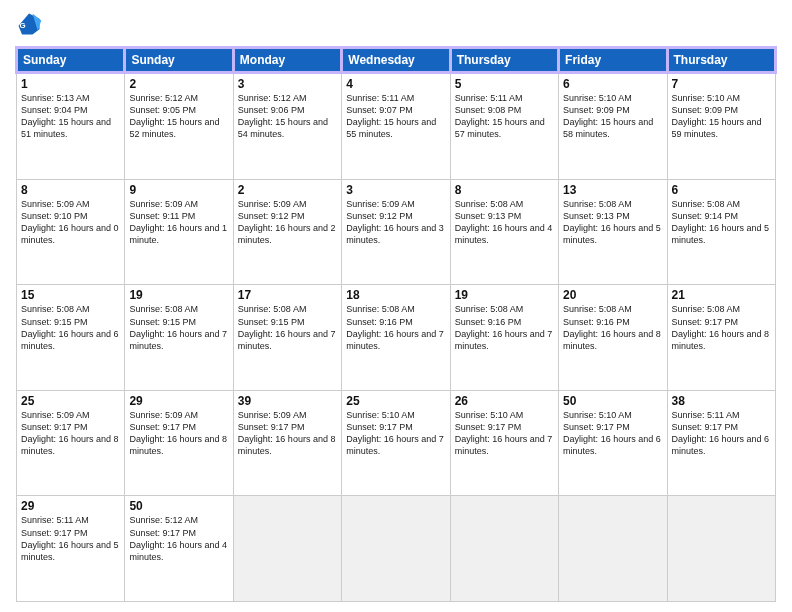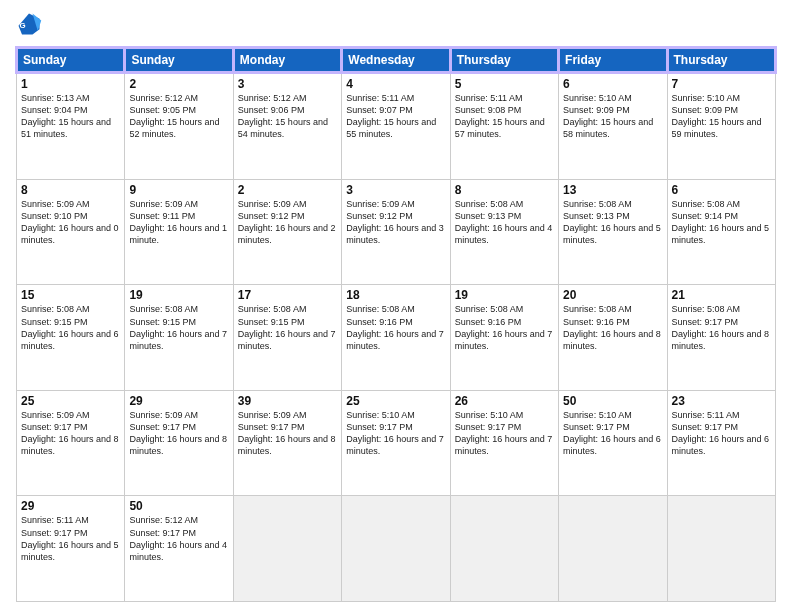--- a/index.html
+++ b/index.html
@@ -244,21 +244,21 @@
           </td>
           <td>
             <span class="day-num">26</span>
 <div class="day-info">Sunrise: 5:10 AM<br>Sunset: 9:17 PM<br>Daylight: 16 hours and 7 minutes.</div>
           </td>
           <td>
             <span class="day-num">50</span>
 <div class="day-info">Sunrise: 5:10 AM<br>Sunset: 9:17 PM<br>Daylight: 16 hours and 6 minutes.</div>
           </td>
           <td>
-            <span class="day-num">23</span>
+            <span class="day-num">38</span>
 <div class="day-info">Sunrise: 5:11 AM<br>Sunset: 9:17 PM<br>Daylight: 16 hours and 6 minutes.</div>
           </td>
         </tr>
         <tr>
           <td>
             <span class="day-num">29</span>
 <div class="day-info">Sunrise: 5:11 AM<br>Sunset: 9:17 PM<br>Daylight: 16 hours and 5 minutes.</div>
           </td>
           <td>
             <span class="day-num">50</span>

